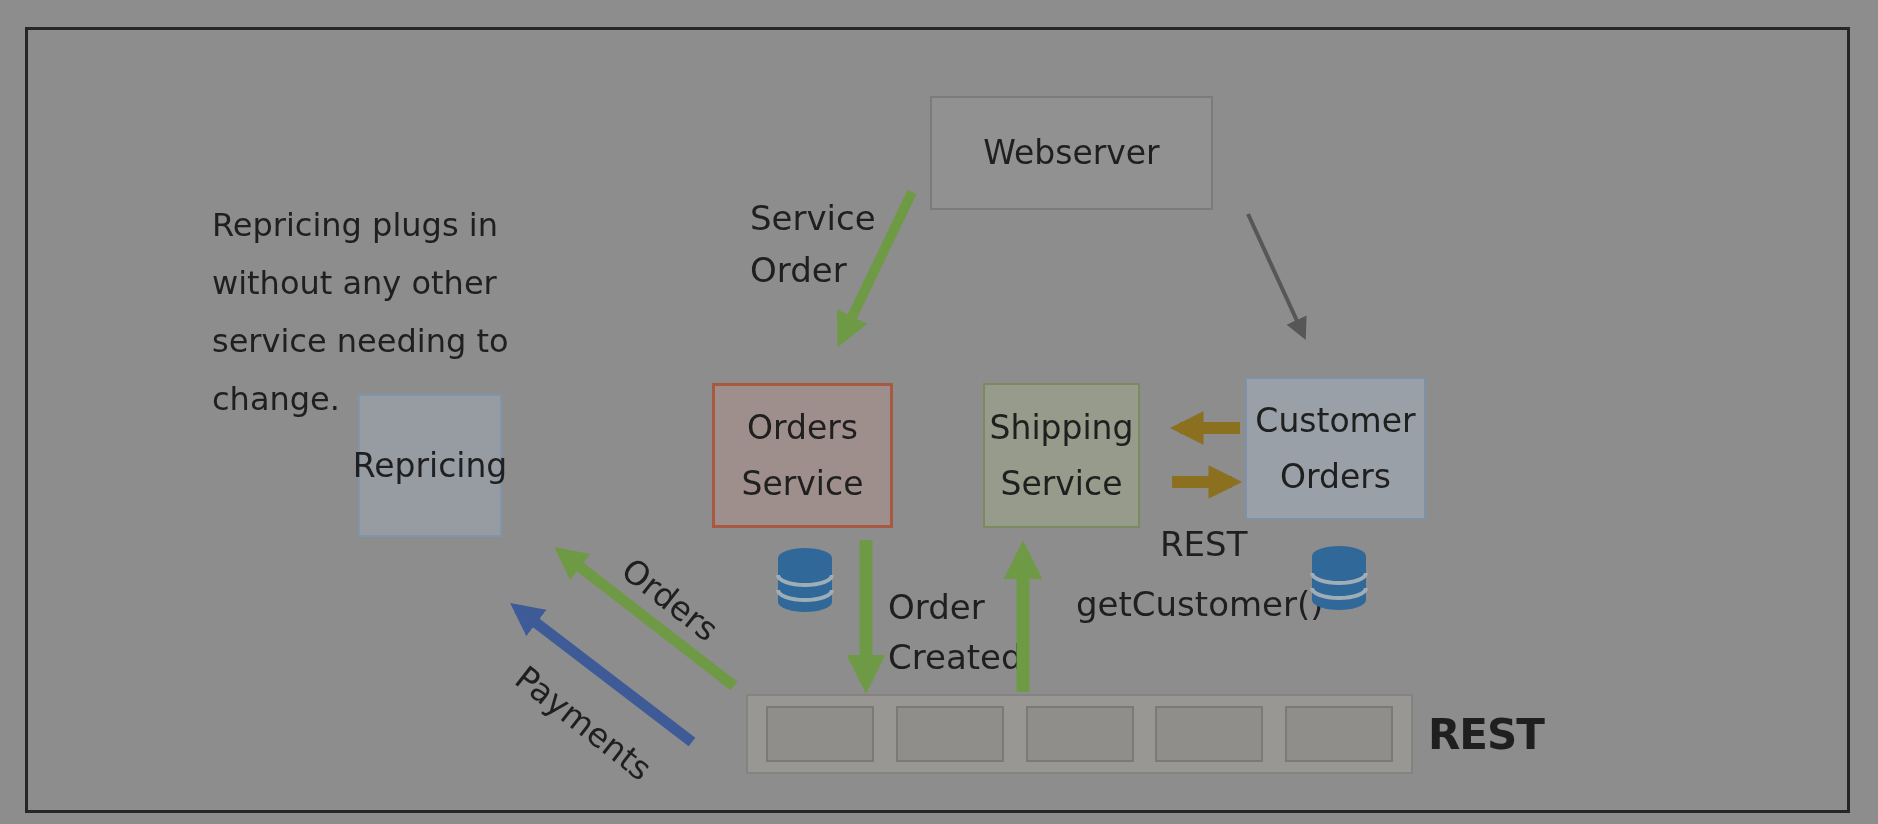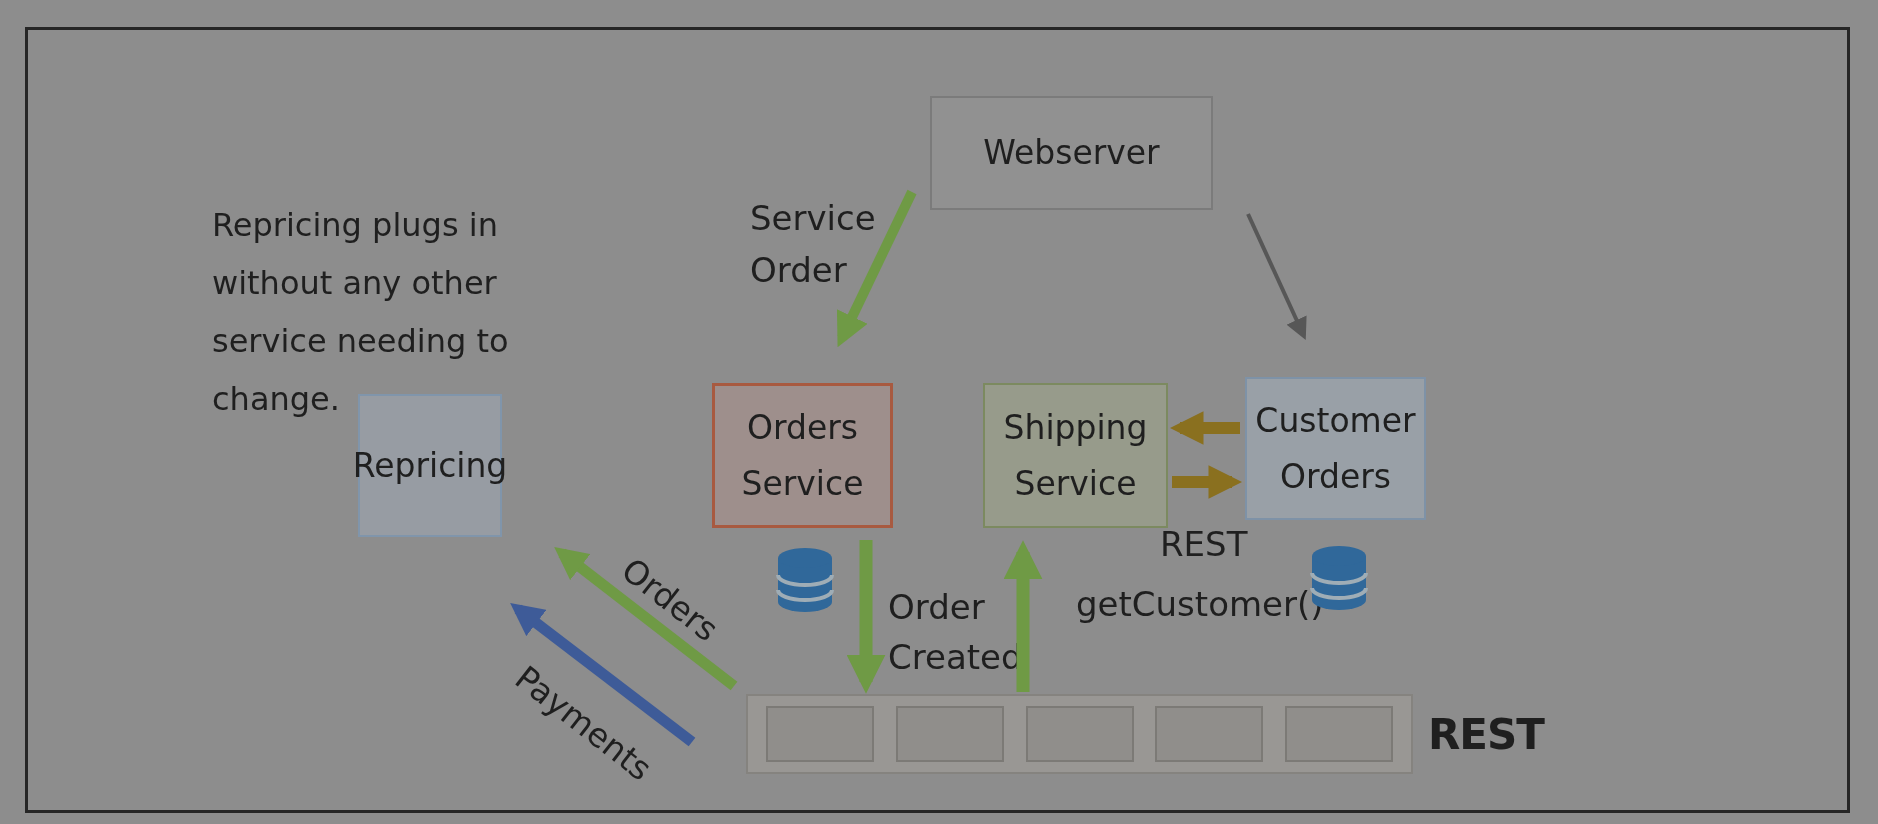--- a/index.html
+++ b/index.html
@@ -21,21 +21,21 @@
     position:absolute;box-sizing:border-box;display:flex;
     align-items:center;justify-content:center;text-align:center;
     font-size:33px;line-height:56px;white-space:pre-line;
   }
   .box-webserver{left:930px;top:96px;width:283px;height:114px;
     background:var(--c-webserver_fill);border:2px solid var(--c-webserver_border);}
   .box-repricing{left:358px;top:394px;width:144px;height:143px;
     background:var(--c-repricing_fill);border:2px solid var(--c-repricing_border);}
   .box-orders{left:712px;top:383px;width:181px;height:145px;
     background:var(--c-orders_fill);border:3px solid var(--c-orders_border);}
-  .box-shipping{left:983px;top:383px;width:185px;height:145px;
+  .box-shipping{left:983px;top:383px;width:157px;height:145px;
     background:var(--c-shipping_fill);border:2px solid var(--c-shipping_border);}
   .box-customer{left:1245px;top:377px;width:181px;height:143px;
     background:var(--c-customer_fill);border:2px solid var(--c-customer_border);}
   .kafka{
     position:absolute;left:746px;top:694px;width:667px;height:80px;box-sizing:border-box;
     background:var(--c-kafka_fill);border:2px solid var(--c-kafka_border);
     display:flex;align-items:center;justify-content:space-between;
     padding:0 18px;
   }
   .kafka .seg{

